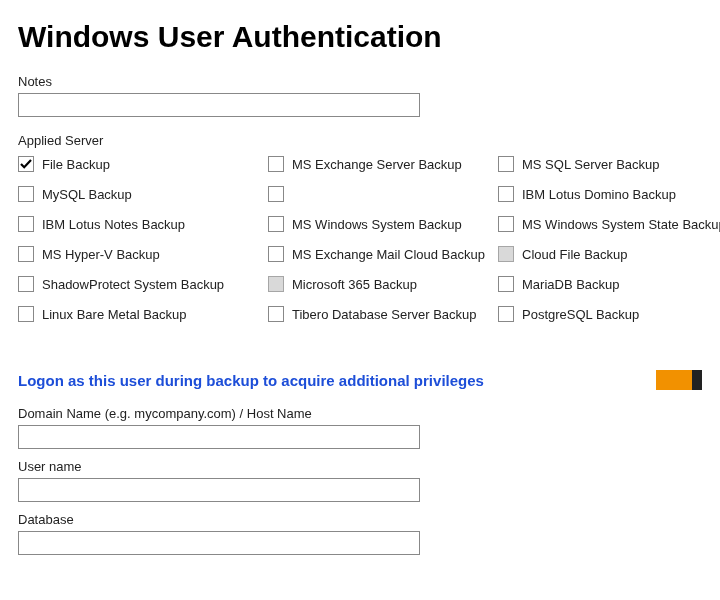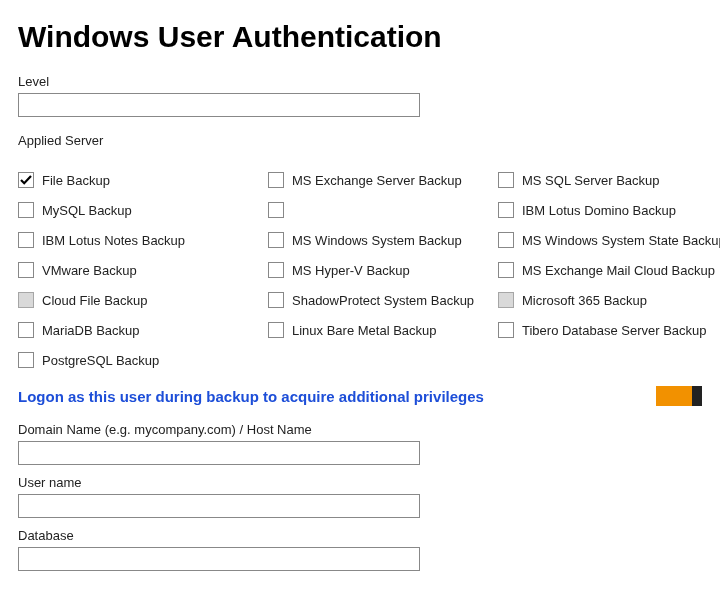--- a/index.html
+++ b/index.html
@@ -30,21 +30,21 @@
     font-size: 13px;
   }
   .section-gap { height: 16px; }
   .small-gap { height: 10px; }
 
   .modules {
     display: grid;
     grid-template-columns: 250px 230px 230px;
     row-gap: 10px;
     column-gap: 0px;
-    margin-top: 22px;
+    margin-top: 6px;
   }
   .cb-item {
     display: flex;
     align-items: center;
     font-size: 13px;
     min-height: 20px;
   }
   .cb-item.empty { visibility: hidden; }
   .cb {
     width: 16px;
@@ -100,21 +100,21 @@
     background: #222;
   }
 </style>
 </head>
 <body>
 
 
 
 <h1>Windows User Authentication</h1>
 
-<div class="field-label">Level</div>
+<div class="field-label">Notes</div>
 <input class="text-input" type="text" value="" style="">
 
 <div class="section-gap"></div>
 
 <div class="field-label">Applied Server</div>
 
 <div class="modules" id="modules-grid">
     <div class="cb-item">
       <span class="cb checked">
         <span class="check"><svg viewBox="0 0 12 12" width="12" height="12">
@@ -149,24 +149,20 @@
     <div class="cb-item">
       <span class="cb"></span>
       <span>MS Windows System Backup</span>
     </div>
     <div class="cb-item">
       <span class="cb"></span>
       <span>MS Windows System State Backup</span>
     </div>
     <div class="cb-item">
       <span class="cb"></span>
-      <span>VMware Backup</span>
-    </div>
-    <div class="cb-item">
-      <span class="cb"></span>
       <span>MS Hyper-V Backup</span>
     </div>
     <div class="cb-item">
       <span class="cb"></span>
       <span>MS Exchange Mail Cloud Backup</span>
     </div>
     <div class="cb-item">
       <span class="cb disabled"></span>
       <span>Cloud File Backup</span>
     </div>

